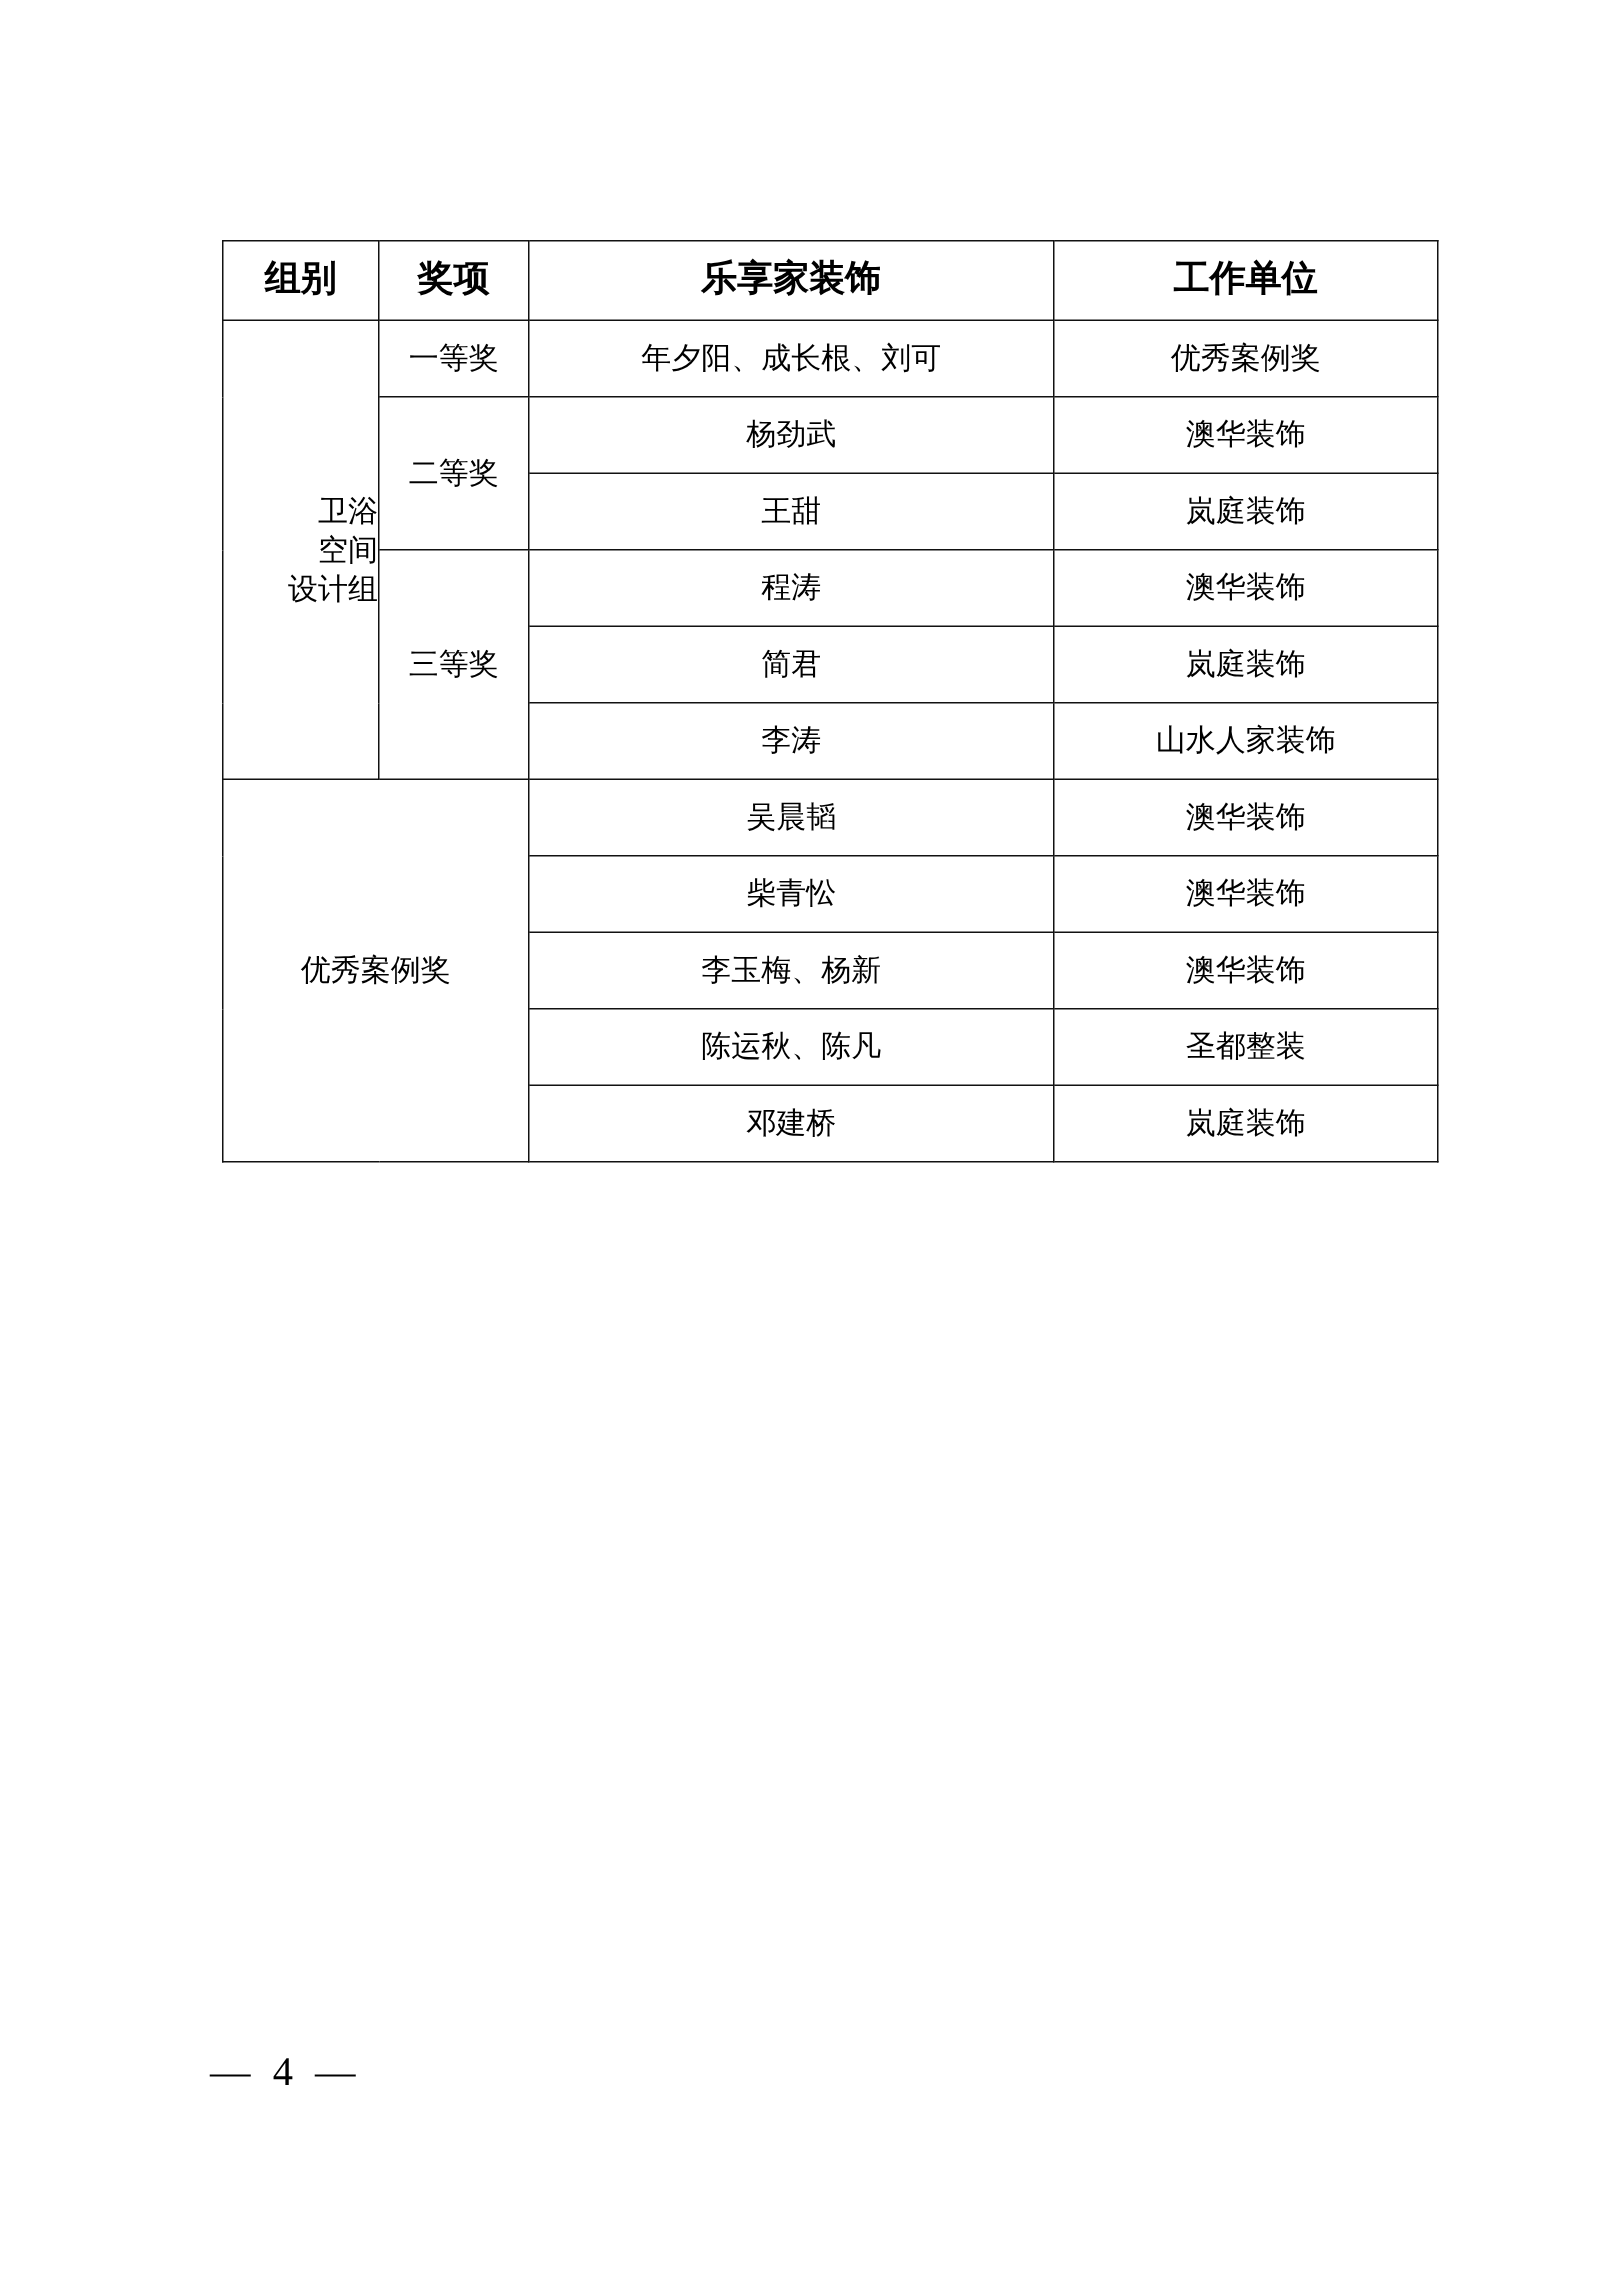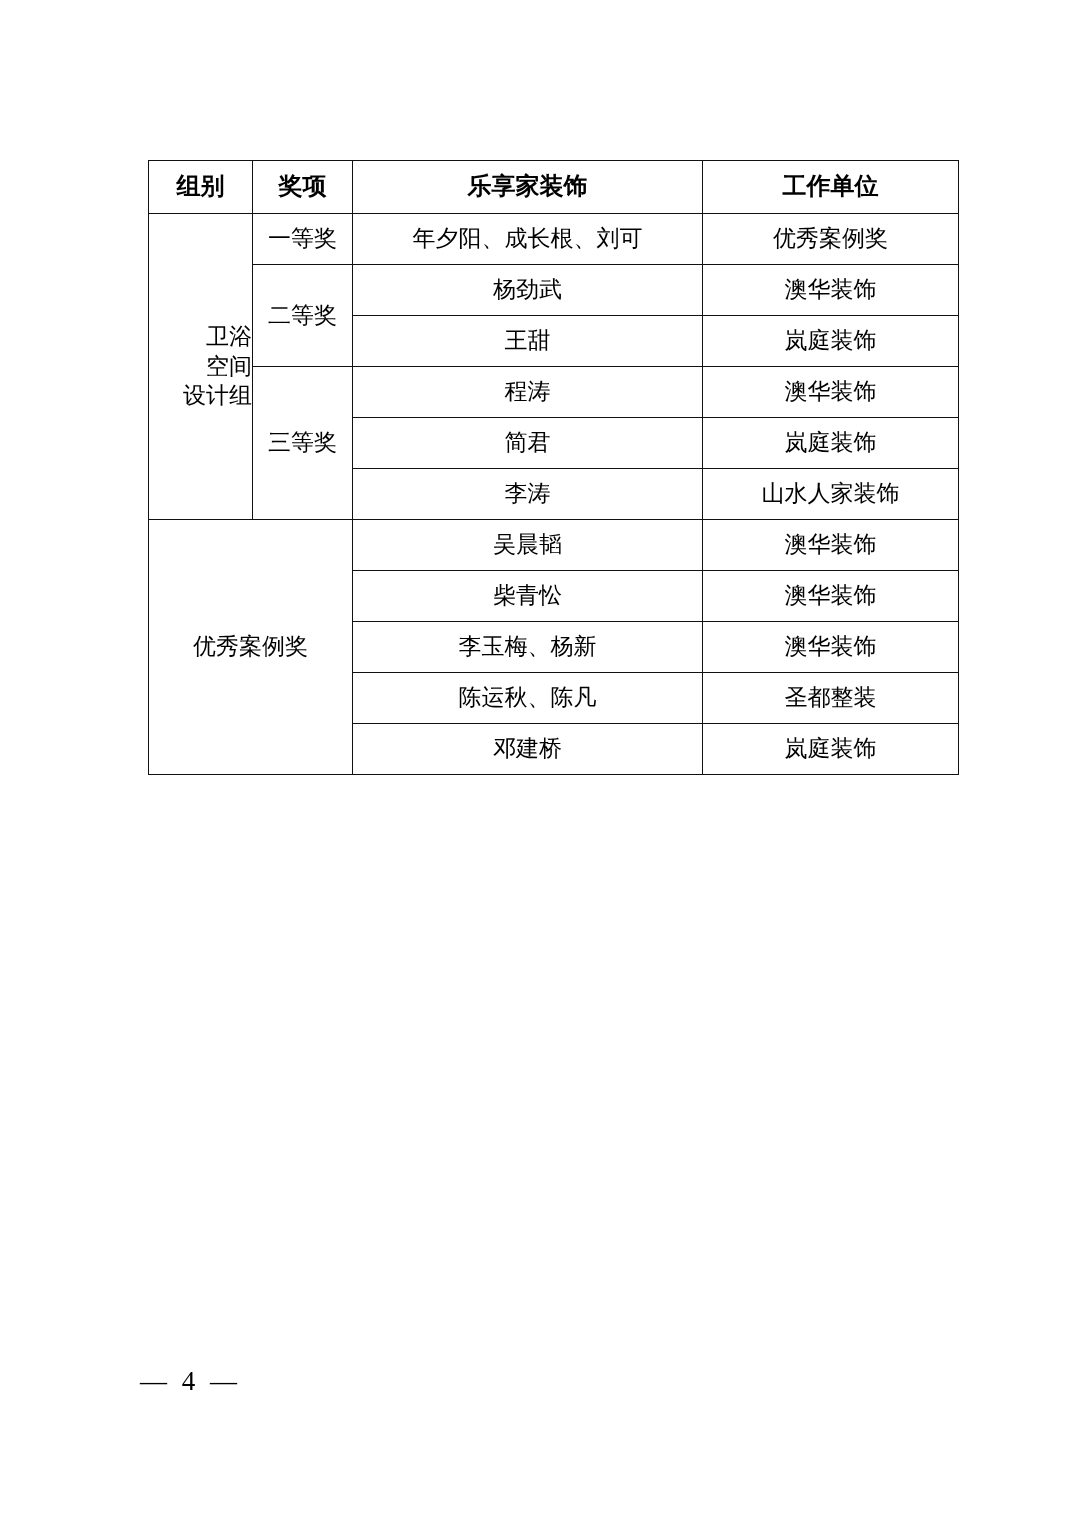--- a/index.html
+++ b/index.html
@@ -30,21 +30,21 @@
   }
   table.award-table {
     border-collapse: collapse;
     width: 810px;
     table-layout: fixed;
   }
   table.award-table td, table.award-table th {
     border: 1.5px solid #111111;
     text-align: center;
     vertical-align: middle;
-    font-size: 23px;
+    font-size: 20px;
     font-weight: normal;
     padding: 0;
     height: 50px;
     line-height: 1.3;
     font-family: "Liberation Serif", "DejaVu Serif", serif;
   }
   table.award-table thead th {
     font-weight: bold;
     font-size: 24px;
     height: 52px;

